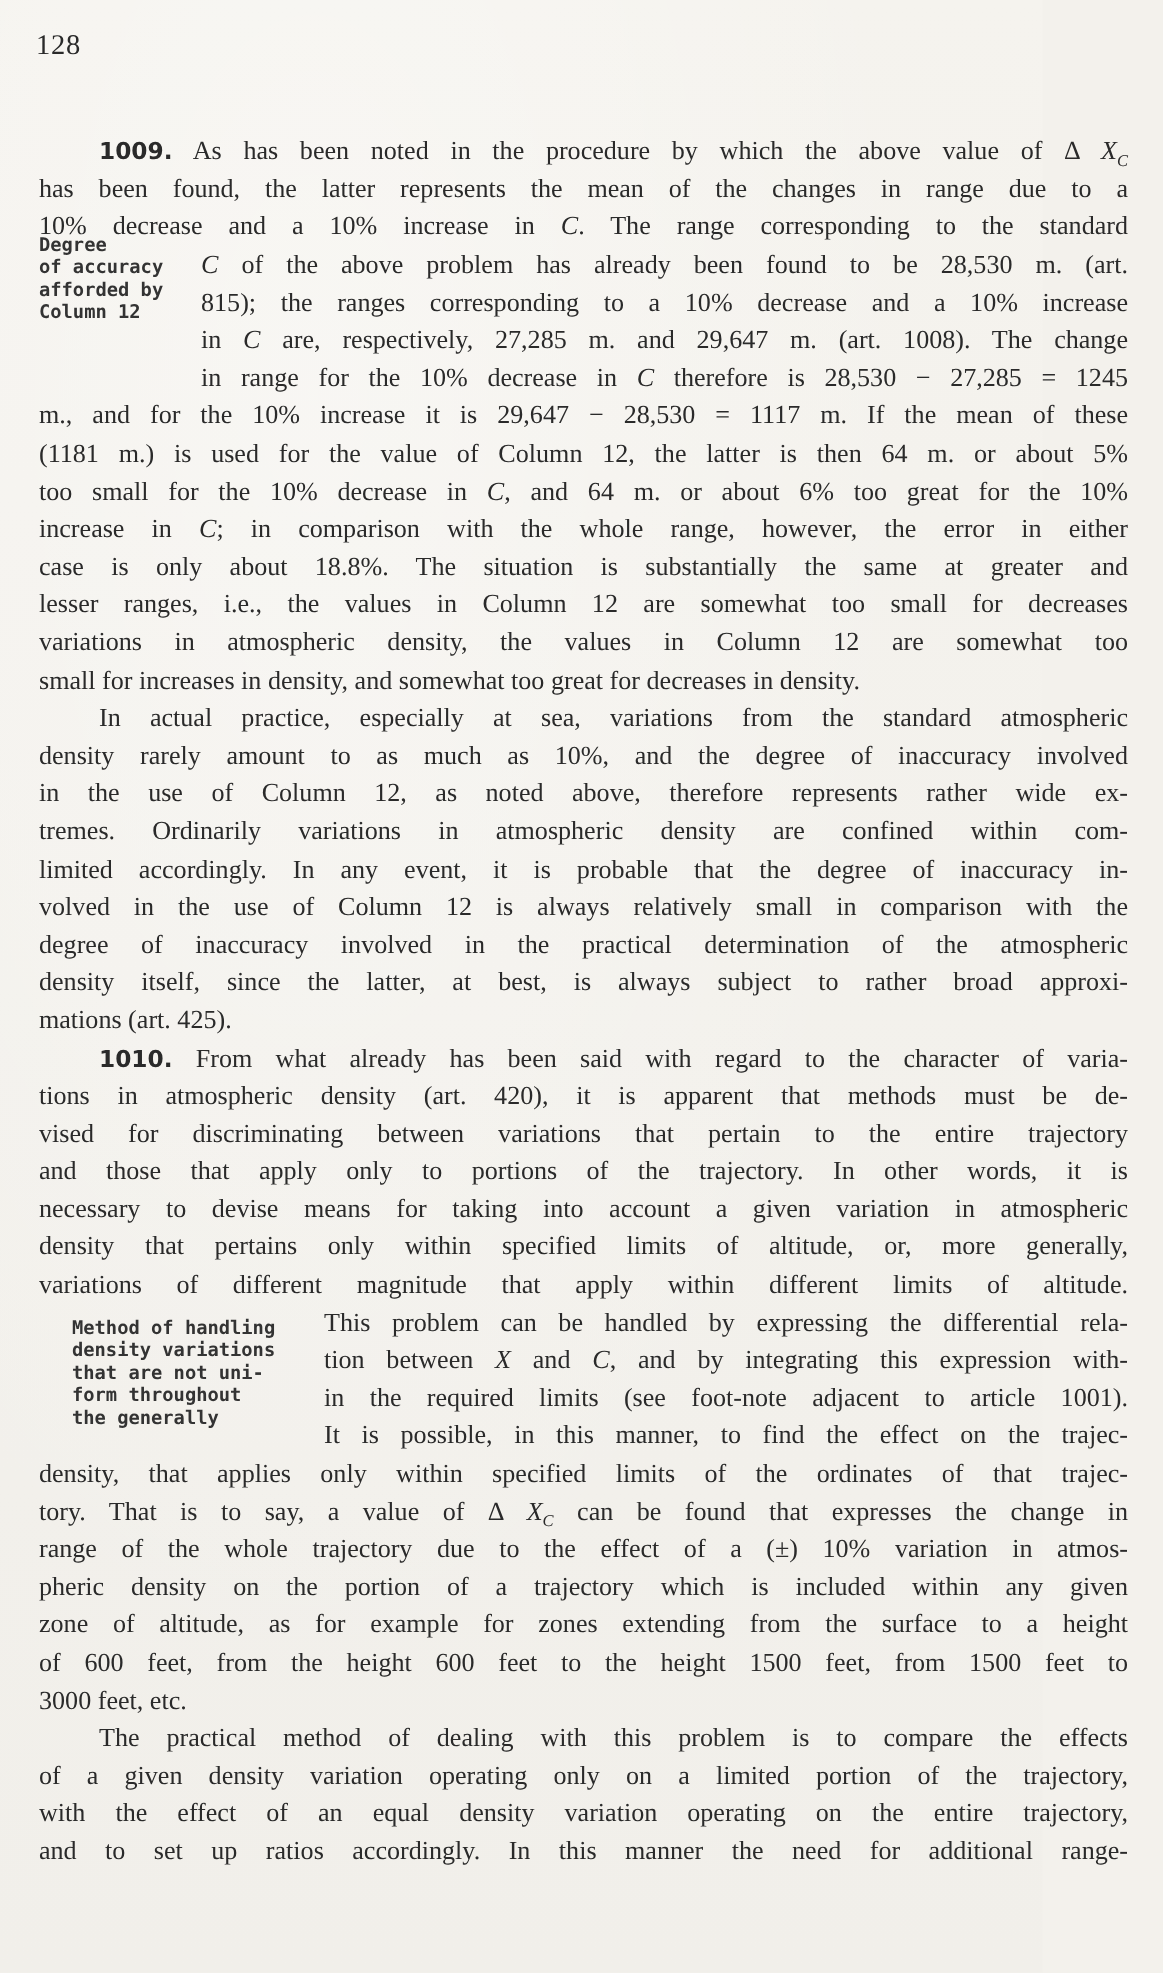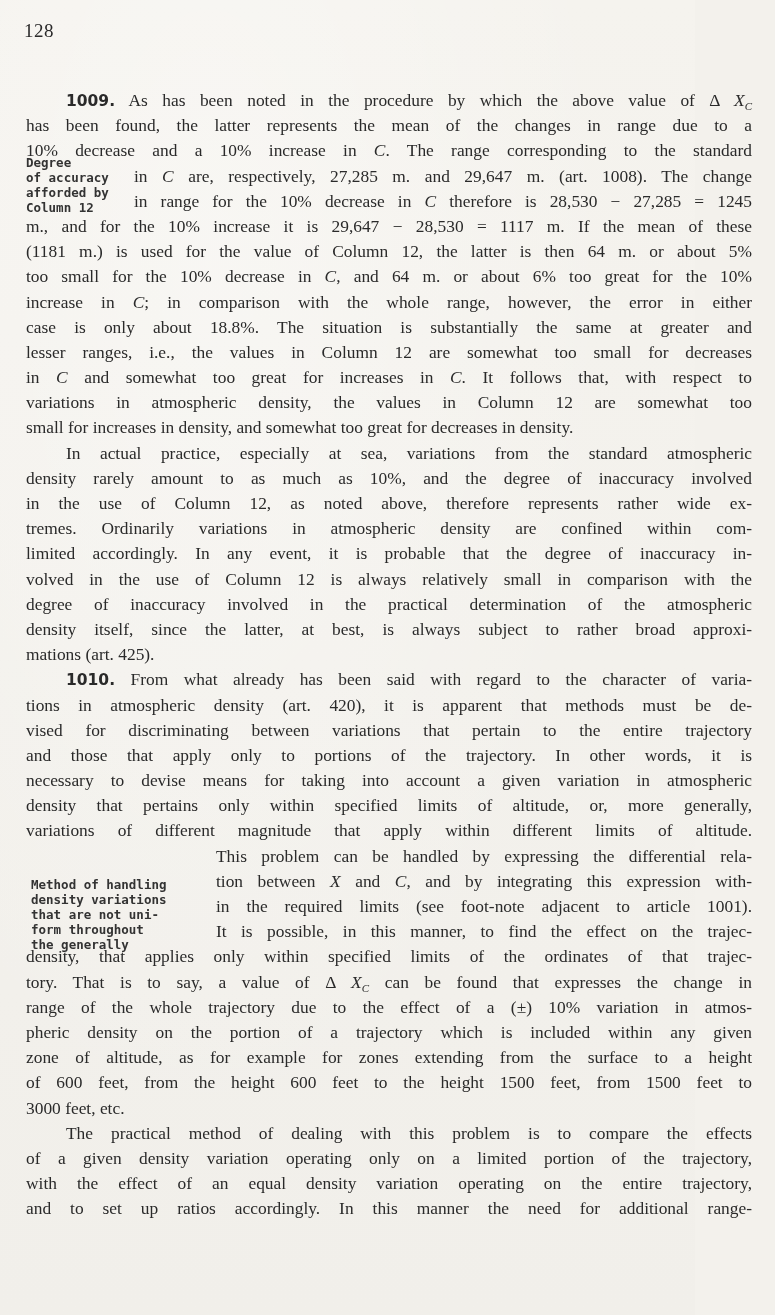--- a/index.html
+++ b/index.html
@@ -100,41 +100,42 @@
   <div class="header">
     <span class="page-no">128</span>
   </div>
 
   <div class="margin-note" id="mn0" style="left:26px; top:155px;">
       <span>Degree</span>
       <span>of accuracy</span>
       <span>afforded by</span>
       <span>Column 12</span>
     </div>
-  <div class="margin-note" id="mn1" style="left:31px; top:877px;">
+  <div class="margin-note" id="mn1" style="left:48px; top:877px;">
       <span>Method of handling</span>
       <span>density variations</span>
       <span>that are not uni-</span>
       <span>form throughout</span>
       <span>the generally</span>
     </div>
 
   <div class="body-text" id="body" style="top:88px;">
       <span class="line indent"><span class="art-no">1009.</span> As has been noted in the procedure by which the above value of Δ <i>X</i><sub style="font-size: 11px; font-style: italic;">C</sub></span>
       <span class="line">has been found, the latter represents the mean of the changes in range due to a</span>
       <span class="line">10% decrease and a 10% increase in <i>C</i>. The range corresponding to the standard</span>
+      <span class="line hang"><i>C</i> of the above problem has already been found to be 28,530 m. (art.</span>
+      <span class="line hang">815); the ranges corresponding to a 10% decrease and a 10% increase</span>
       <span class="line hang">in <i>C</i> are, respectively, 27,285 m. and 29,647 m. (art. 1008). The change</span>
       <span class="line hang">in range for the 10% decrease in <i>C</i> therefore is 28,530 − 27,285 = 1245</span>
       <span class="line">m., and for the 10% increase it is 29,647 − 28,530 = 1117 m. If the mean of these</span>
       <span class="line">(1181 m.) is used for the value of Column 12, the latter is then 64 m. or about 5%</span>
       <span class="line">too small for the 10% decrease in <i>C</i>, and 64 m. or about 6% too great for the 10%</span>
       <span class="line">increase in <i>C</i>; in comparison with the whole range, however, the error in either</span>
       <span class="line">case is only about 18.8%. The situation is substantially the same at greater and</span>
       <span class="line">lesser ranges, i.e., the values in Column 12 are somewhat too small for decreases</span>
-      <span class="line">in <i>C</i> and somewhat too great for increases in <i>C</i>. It follows that, with respect to</span>
       <span class="line">variations in atmospheric density, the values in Column 12 are somewhat too</span>
       <span class="line last">small for increases in density, and somewhat too great for decreases in density.</span>
       <span class="line indent">In actual practice, especially at sea, variations from the standard atmospheric</span>
       <span class="line">density rarely amount to as much as 10%, and the degree of inaccuracy involved</span>
       <span class="line">in the use of Column 12, as noted above, therefore represents rather wide ex-</span>
       <span class="line">tremes. Ordinarily variations in atmospheric density are confined within com-</span>
       <span class="line">limited accordingly. In any event, it is probable that the degree of inaccuracy in-</span>
       <span class="line">volved in the use of Column 12 is always relatively small in comparison with the</span>
       <span class="line">degree of inaccuracy involved in the practical determination of the atmospheric</span>
       <span class="line">density itself, since the latter, at best, is always subject to rather broad approxi-</span>

